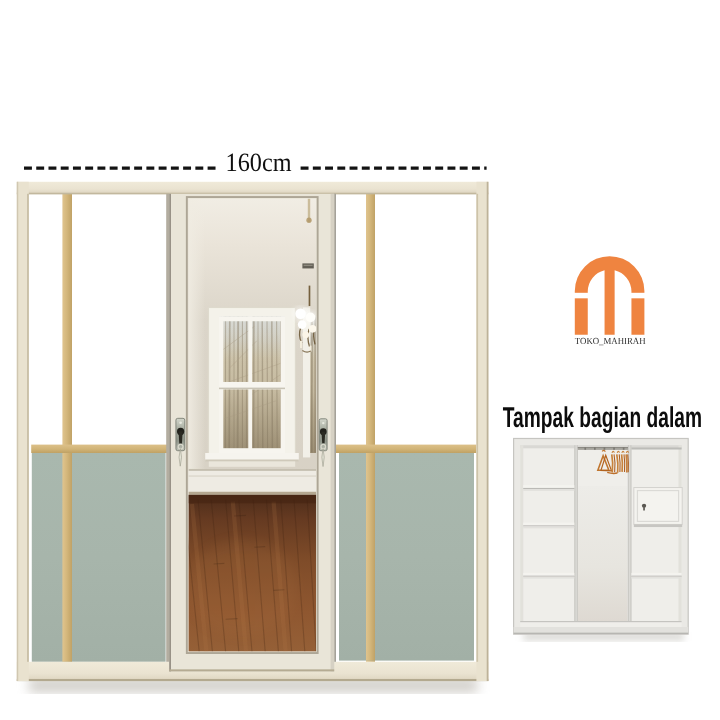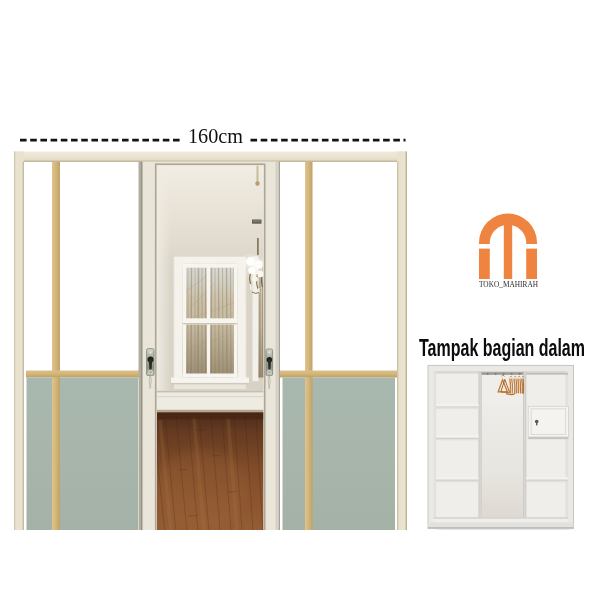--- a/index.html
+++ b/index.html
@@ -1,16 +1,16 @@
 <!DOCTYPE html>
 <html><head>
 <meta charset="utf-8">
 <style>
   html,body{margin:0;padding:0;background:#ffffff;}
-  #canvas{position:relative;width:600px;height:530px;background:#ffffff;overflow:hidden;font-family:"Liberation Sans",sans-serif;}
+  #canvas{position:relative;width:600px;height:600px;background:#ffffff;overflow:hidden;font-family:"Liberation Sans",sans-serif;}
 </style>
 </head>
 <body>
 <div id="canvas">
 <svg width="600" height="600" viewBox="0 0 600 600">
 <defs>
   <linearGradient id="goldV" x1="0" y1="0" x2="1" y2="0">
     <stop offset="0" stop-color="#e0c48e"></stop>
           <stop offset="0.45" stop-color="#d4b77c"></stop>
           <stop offset="1" stop-color="#c0a266"></stop>

